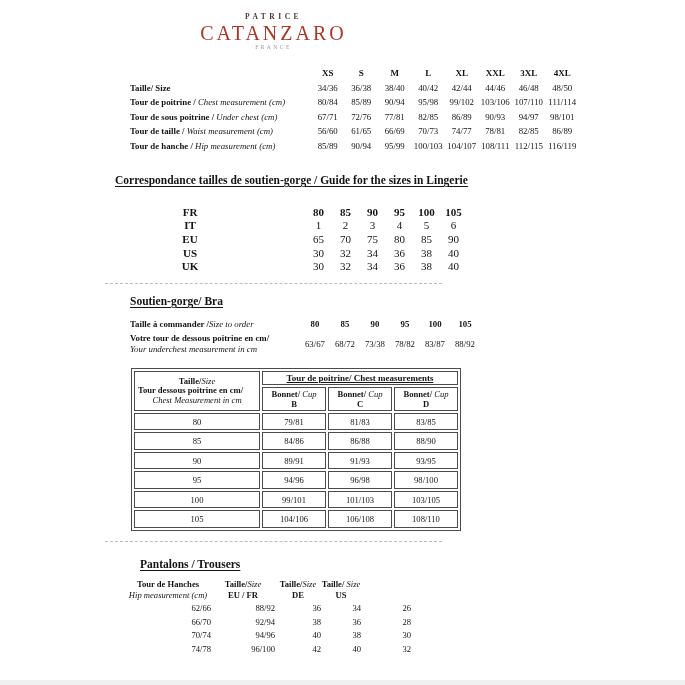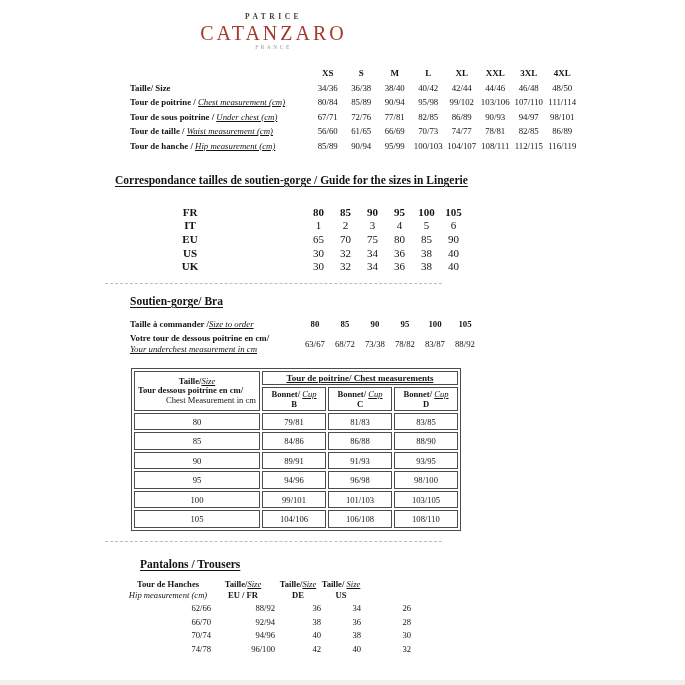--- a/index.html
+++ b/index.html
@@ -10,21 +10,21 @@
   .page{position:relative;width:547px;height:685px;}
   
   .logo{padding-top:13px;text-align:center;line-height:1;}
   .logo-top{font-size:7.5px;letter-spacing:3.5px;color:#4a3b36;font-weight:bold;}
   .logo-main{font-size:20px;letter-spacing:3px;color:var(--brand-red,#a23b2c);margin-top:2px;}
   .logo-sub{font-size:5.5px;letter-spacing:2.5px;color:#9a9a9a;margin-top:2px;}
   
   .h-main{font-size:13px;font-weight:bold;text-decoration:underline;text-underline-offset:2px;}
   .h-sec{font-size:11.5px;font-weight:bold;text-decoration:underline;text-underline-offset:2px;}
   .fr{font-weight:bold;}
-  .en{font-style:italic;text-decoration:underline;}
+  .en{font-style:italic;}
   
   .femmes-head{margin:10px 0 0 142px;}
   .femmes-grid{margin:16px 0 0 130px;font-size:8.8px;}
   .f-row{display:grid;grid-template-columns:181px repeat(8,33.5px);align-items:center;height:14.5px;}
   .f-row .cell{text-align:center;}
   .f-hdr{font-weight:bold;font-size:9px;}
   
   .lin-head{margin:21px 0 0 115px;}
   .lingerie-grid{margin:19px 0 0 160px;font-size:11px;}
   .lin-row{display:grid;grid-template-columns:60px 85px repeat(6,27px);height:13.6px;align-items:center;}
@@ -44,21 +44,21 @@
   .lbl2{line-height:1.25;}
   
   .cup-table{margin:12px 0 0 131px;border-collapse:separate;border-spacing:2px;
     border:1px solid #4c4c4c;font-size:8.6px;}
   .cup-table td{border:1px solid #4c4c4c;padding:1px 3px;text-align:center;}
   .cup-c1{width:118px;}
   .cup-cN{width:56px;}
   .cup-span{font-weight:bold;text-decoration:underline;font-size:9px;}
   .cup-t1{text-align:center;}
   .cup-t2{text-align:left;font-weight:bold;line-height:1.15;}
-  .cup-t3{text-align:right;line-height:1.15;}
+  .cup-t3{text-align:center;font-style:italic;line-height:1.15;}
   .cup-table .data-row td{height:13.5px;}
   
   .tr-head{margin:16px 0 0 140px;}
   .trousers-grid{margin:9px 0 0 125px;font-size:8.6px;}
   .t-hdr{display:grid;grid-template-columns:86px 64px 46px 40px 50px;column-gap:0;}
   .t-hdr .tcol{text-align:center;line-height:1.3;}
   .t-hdr .it{font-style:italic;display:block;}
   .t-hdr .bd{font-weight:bold;}
   .t-row{display:grid;grid-template-columns:86px 64px 46px 40px 50px;height:13.6px;align-items:center;}
   .t-row .cell{text-align:right;}

